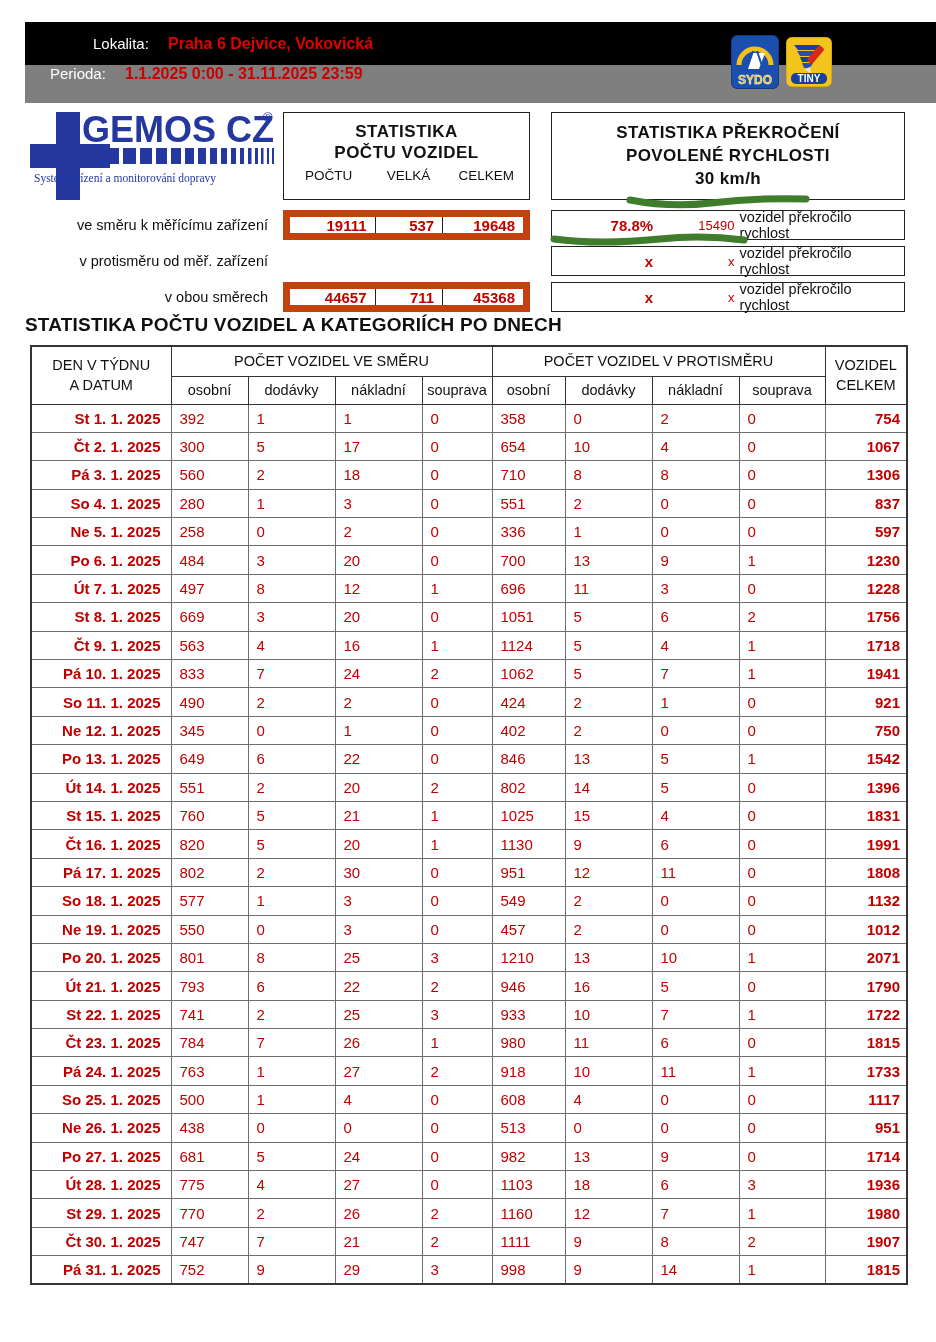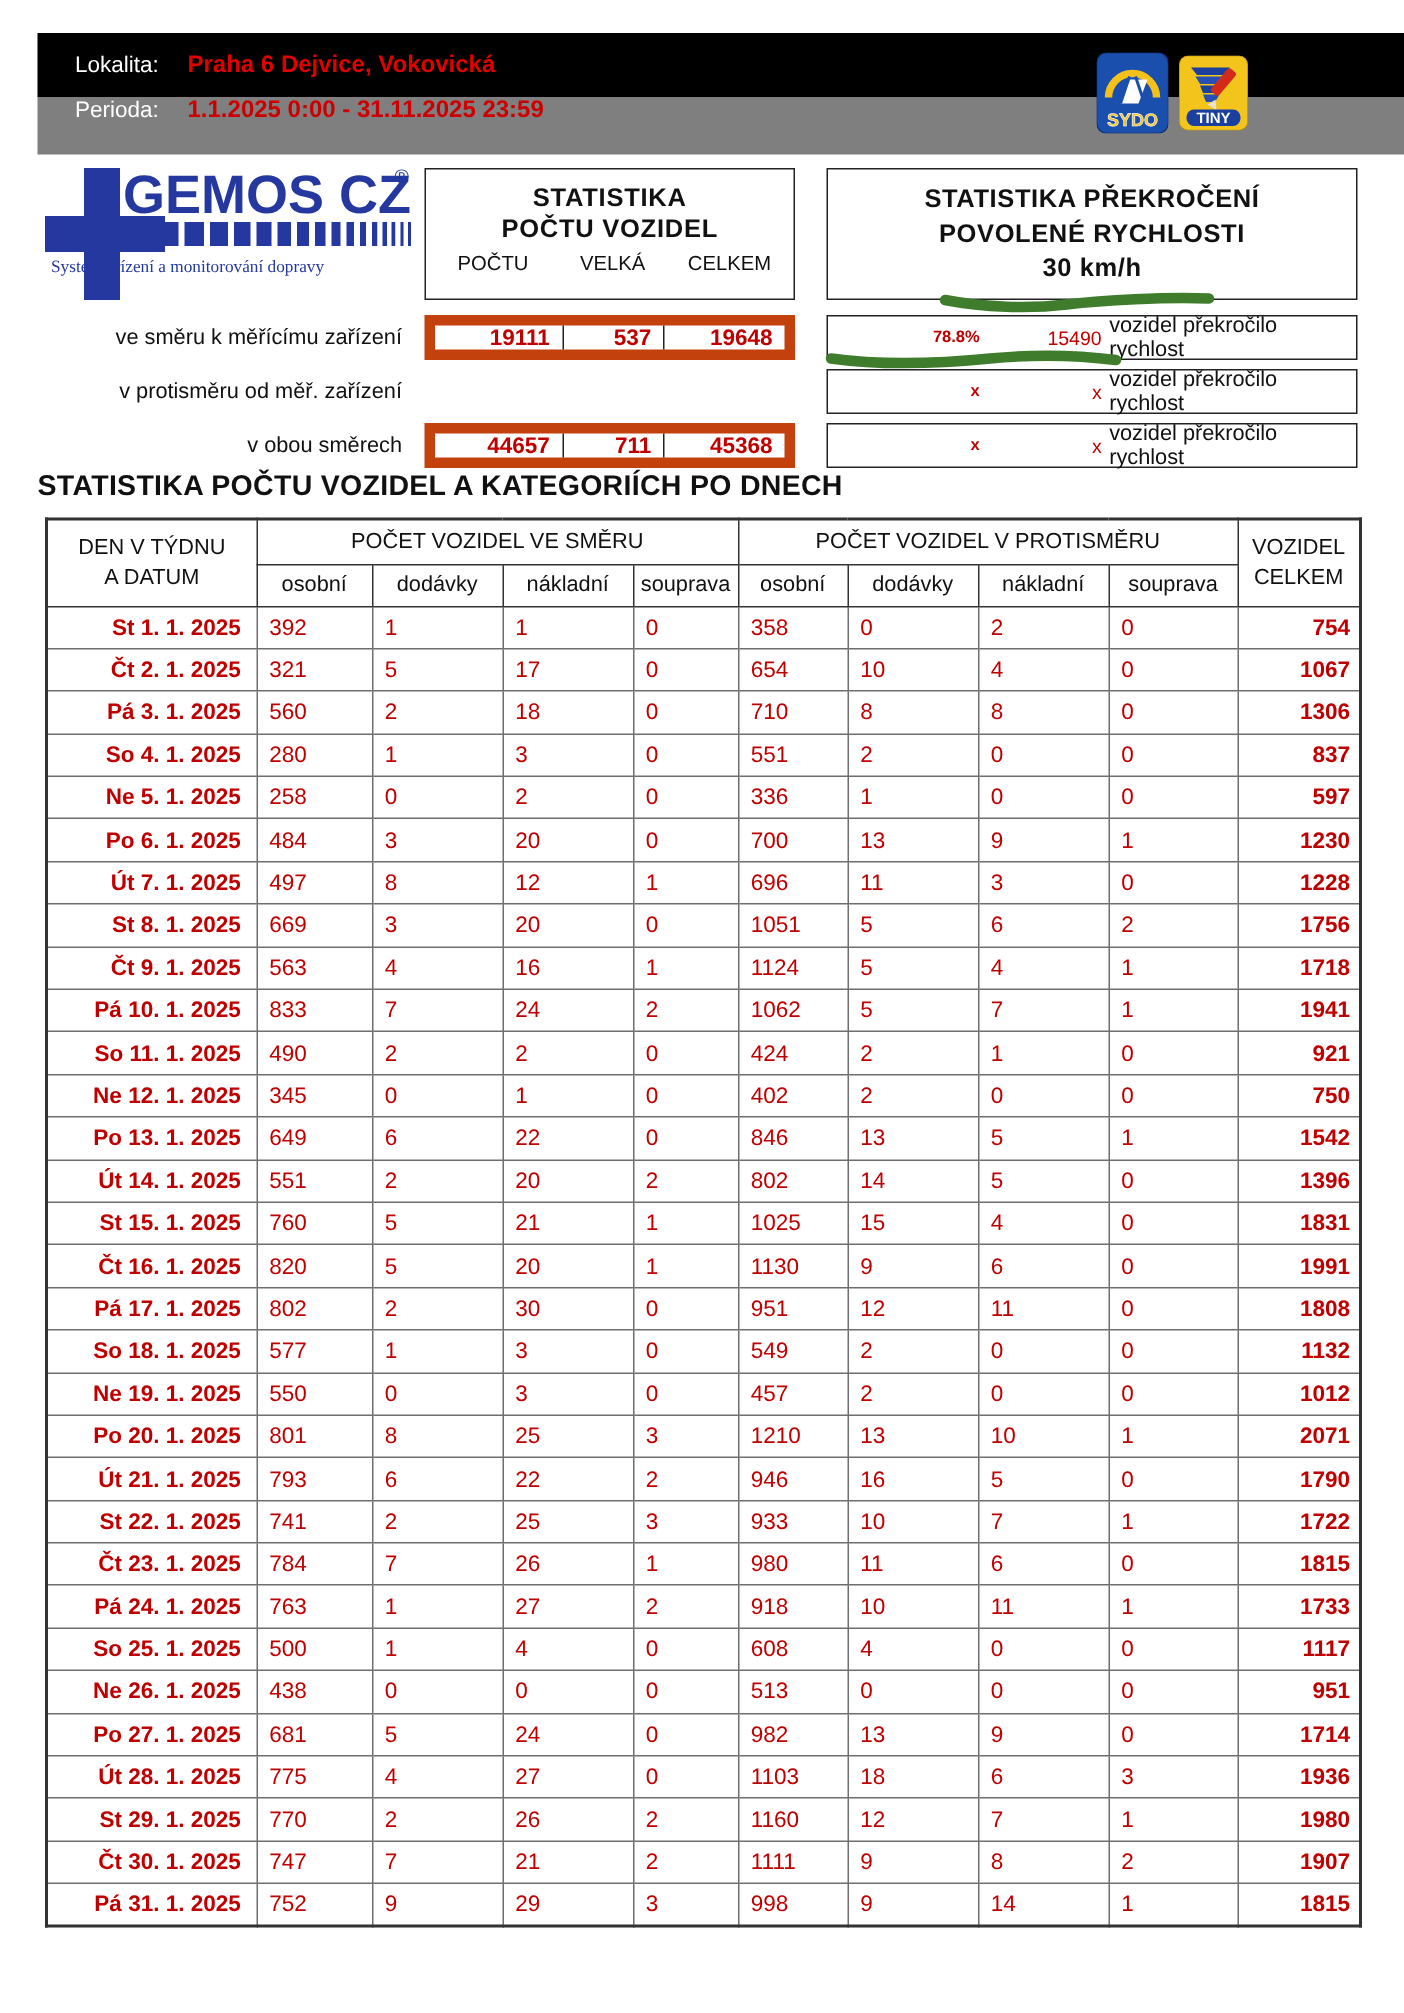--- a/index.html
+++ b/index.html
@@ -6,21 +6,21 @@
   html,body { background:#fff; }
   body {
     width:936px; height:1342px;
     font-family:"Liberation Sans", sans-serif;
     color:#111; position:relative; overflow:hidden;
   }
   .abs { position:absolute; }
 
   
   .bar-black { left:25px; top:22px; right:0; height:43px; background:#000;
-               display:flex; align-items:center; }
+               display:flex; align-items:center;padding-left:43px; }
   .bar-gray  { left:25px; top:65px; right:0; height:38px; background:#7f7f7f;
                display:flex; align-items:flex-start; }
   .bar-label { color:#fff; font-size:15px; width:100px; padding-left:25px; }
   .bar-value { font-size:16px; font-weight:bold; }
   .bar-black .bar-value { color:#e00000; }
   .bar-gray  .bar-value { color:#cc0000; }
 
   .brandicon { border-radius:6px; overflow:hidden; }
 
   
@@ -44,21 +44,21 @@
                height:30px; display:flex; align-items:center; justify-content:flex-end; }
   .sum-vals  { left:283px; width:247px; height:30px; border:7px solid #c2410c;
                display:flex; align-items:stretch; }
   .sum-vals .c { display:flex; align-items:center; justify-content:flex-end;
                  padding-right:8px; font-weight:bold; font-size:15px; color:#c00000; }
   .sum-vals .c1 { width:89px; }
   .sum-vals .c2 { width:71px; border-left:1px solid #222; }
   .sum-vals .c3 { width:85px; border-left:1px solid #222; }
   .sum-speed { left:551px; width:354px; height:30px; border:1px solid #222;
                display:flex; align-items:center; font-size:14.5px; }
-  .sum-speed .pct   { width:102px; text-align:right; font-weight:bold; color:#c00000; font-size:11px; }
+  .sum-speed .pct   { width:102px; text-align:right; font-weight:bold; color:#c00000; font-size:15px; }
   .sum-speed .count { width:82px; text-align:right; font-weight:normal; color:#c00000; font-size:13px; }
   .sum-speed .sfx   { padding-left:5px; color:#111; }
 
   
   .section-title { left:25px; top:314px; font-size:19px; font-weight:bold; letter-spacing:.2px; }
 
   
   .daily { left:30px; top:345px; width:876px; border-collapse:collapse;
            table-layout:fixed; }
   .daily th, .daily td { border:1px solid #6e6e6e; overflow:hidden; white-space:nowrap; }
@@ -256,21 +256,21 @@
     <td class="num">0</td>
     <td class="num">358</td>
     <td class="num">0</td>
     <td class="num">2</td>
     <td class="num">0</td>
     <td class="total">754</td>
   </tr>
 
   <tr>
     <td class="date">Čt&nbsp;2. 1. 2025</td>
-    <td class="num">321</td>
+    <td class="num">300</td>
     <td class="num">5</td>
     <td class="num">17</td>
     <td class="num">0</td>
     <td class="num">654</td>
     <td class="num">10</td>
     <td class="num">4</td>
     <td class="num">0</td>
     <td class="total">1067</td>
   </tr>
 

